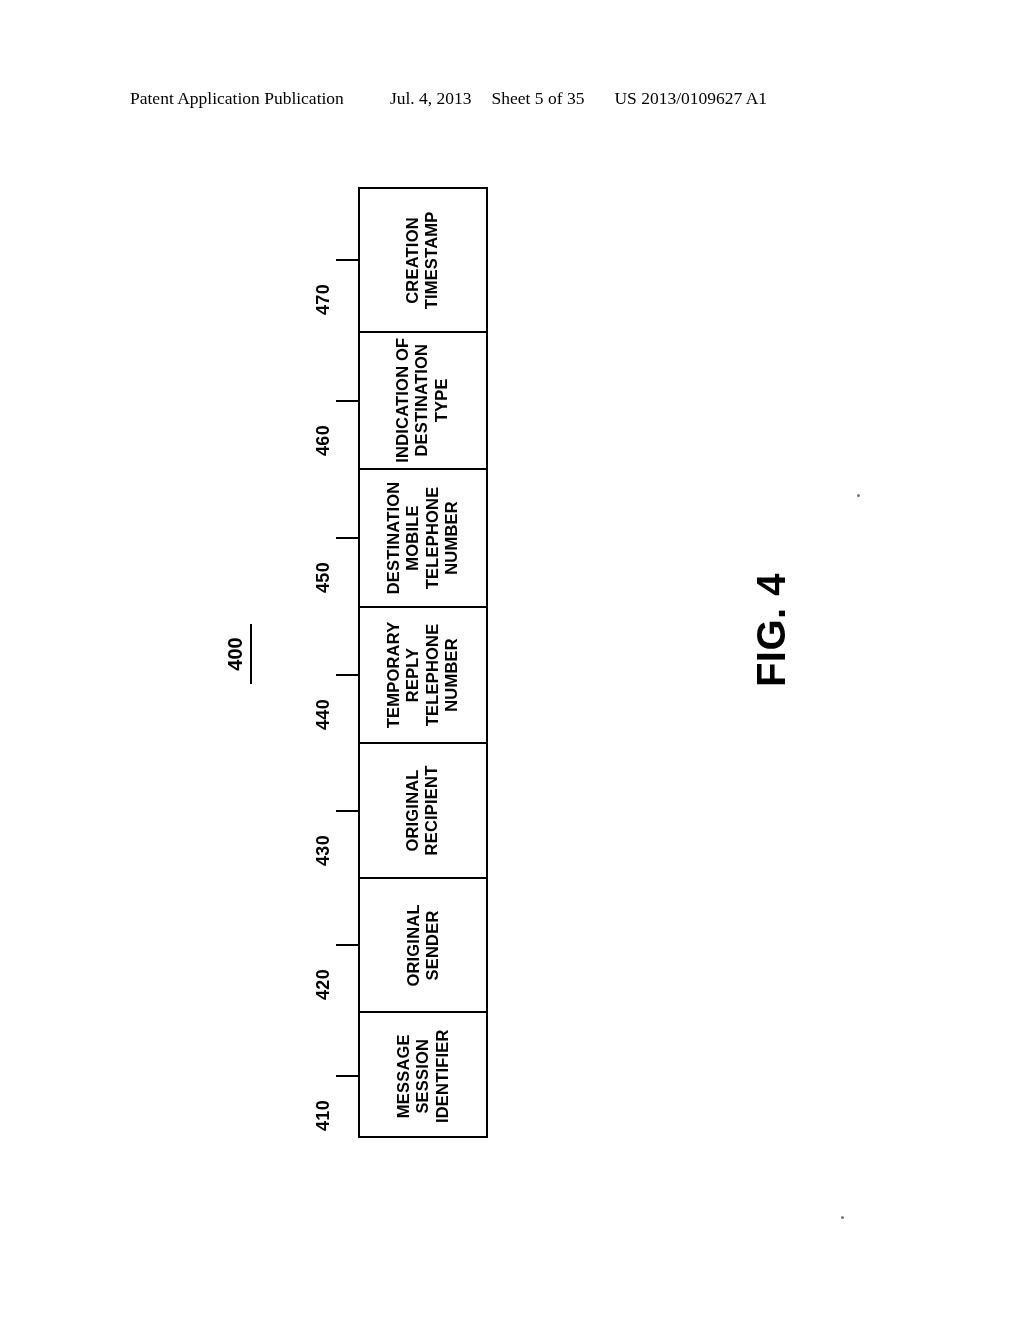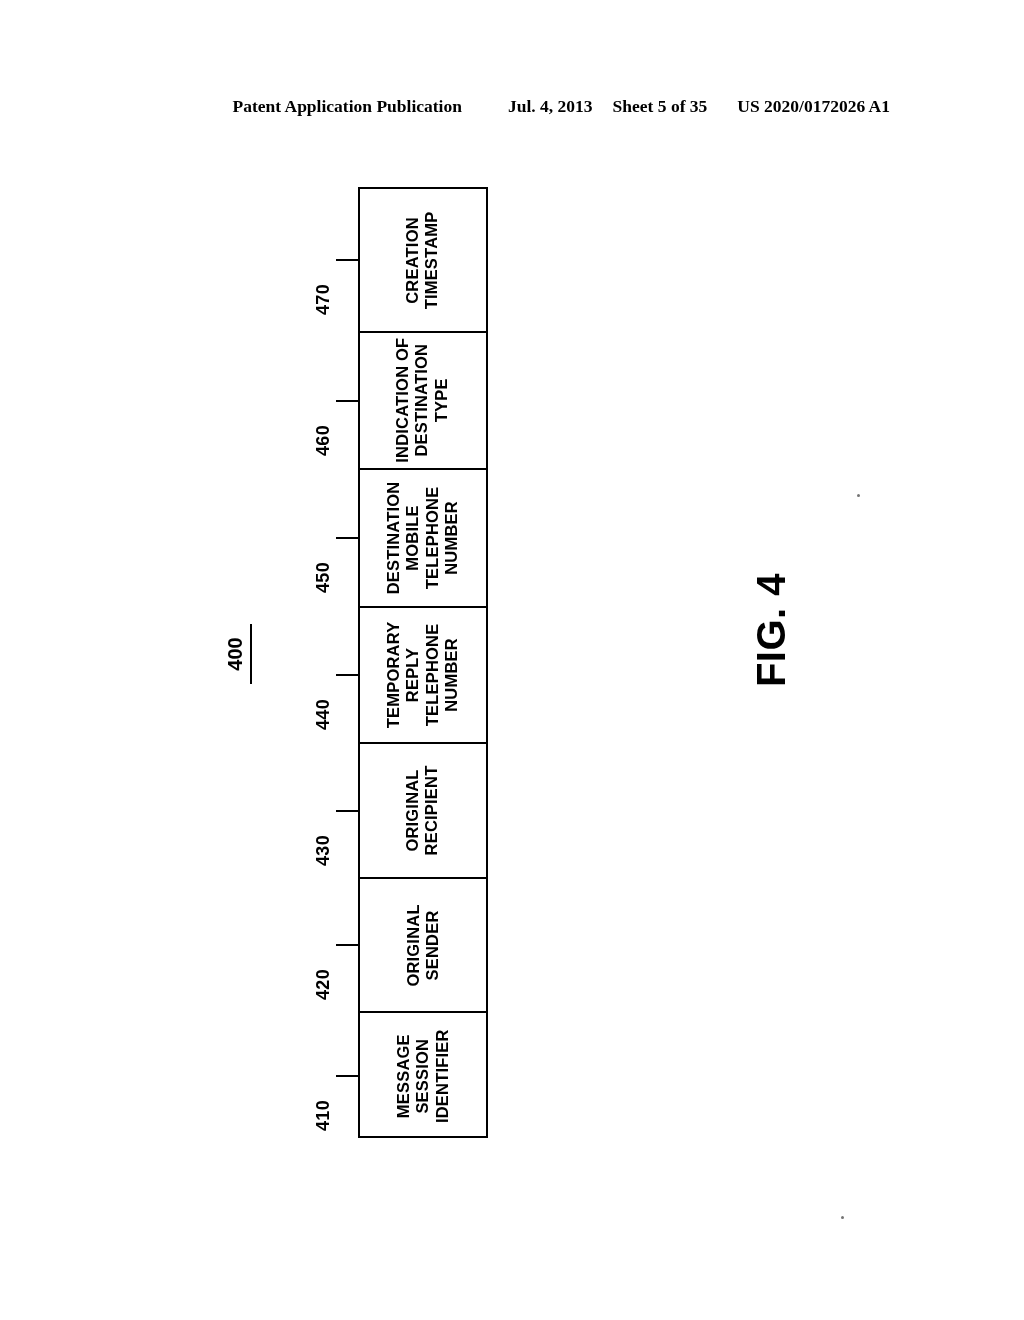--- a/index.html
+++ b/index.html
@@ -18,29 +18,28 @@
   
   #page-header {
     position: absolute;
     top: 88px;
     left: 130px;
     width: 760px;
     height: 26px;
     display: flex;
     align-items: baseline;
     font-family: "Liberation Serif", serif;
-    font-weight: bold;
+    font-weight: normal;
     font-size: 17.5px;
     color: #000;
     white-space: nowrap;
     letter-spacing: 0px;
-    justify-content: flex-end;
   }
   #page-header .hdr-pub   { margin-right: 46px; }
-  #page-header .hdr-date  { margin-right: 20px; margin-top: 8px; }
+  #page-header .hdr-date  { margin-right: 20px; }
   #page-header .hdr-sheet { margin-right: 30px; }
   #page-header .hdr-num   { }
 
   
   #figure-area {
     position: absolute;
     left: 0;
     top: 0;
     width: 1024px;
     height: 1320px;
@@ -168,21 +167,21 @@
     border-radius: 50%;
   }
 </style>
 </head>
 <body>
 
 <div id="page-header">
   <span class="hdr-pub">Patent Application Publication</span>
   <span class="hdr-date">Jul. 4, 2013</span>
   <span class="hdr-sheet">Sheet 5 of 35</span>
-  <span class="hdr-num">US 2020/0172026 A1</span>
+  <span class="hdr-num">US 2013/0109627 A1</span>
 </div>
 
 <div id="figure-area">
 
   <div id="block-stack">
       <div class="block-cell" style="top: 0px; height: 144px;">
         <div class="block-label">
           <span class="ln">CREATION</span>
           <span class="ln">TIMESTAMP</span>
         </div>

